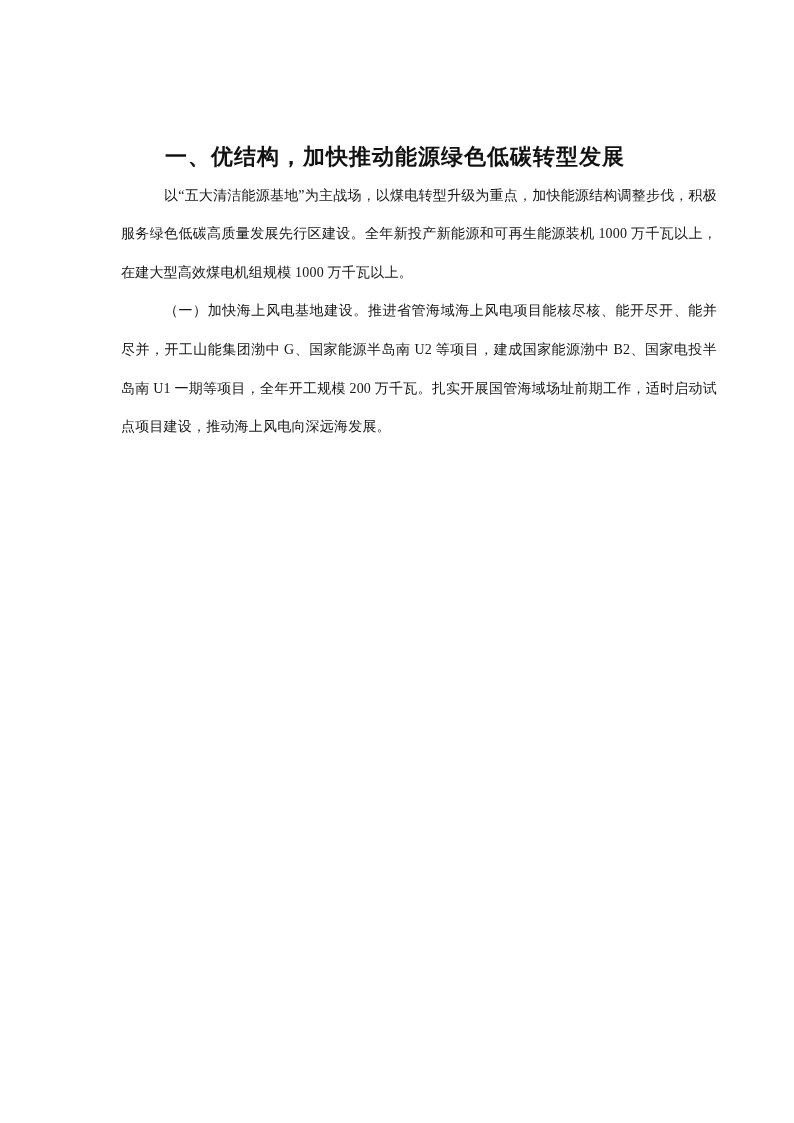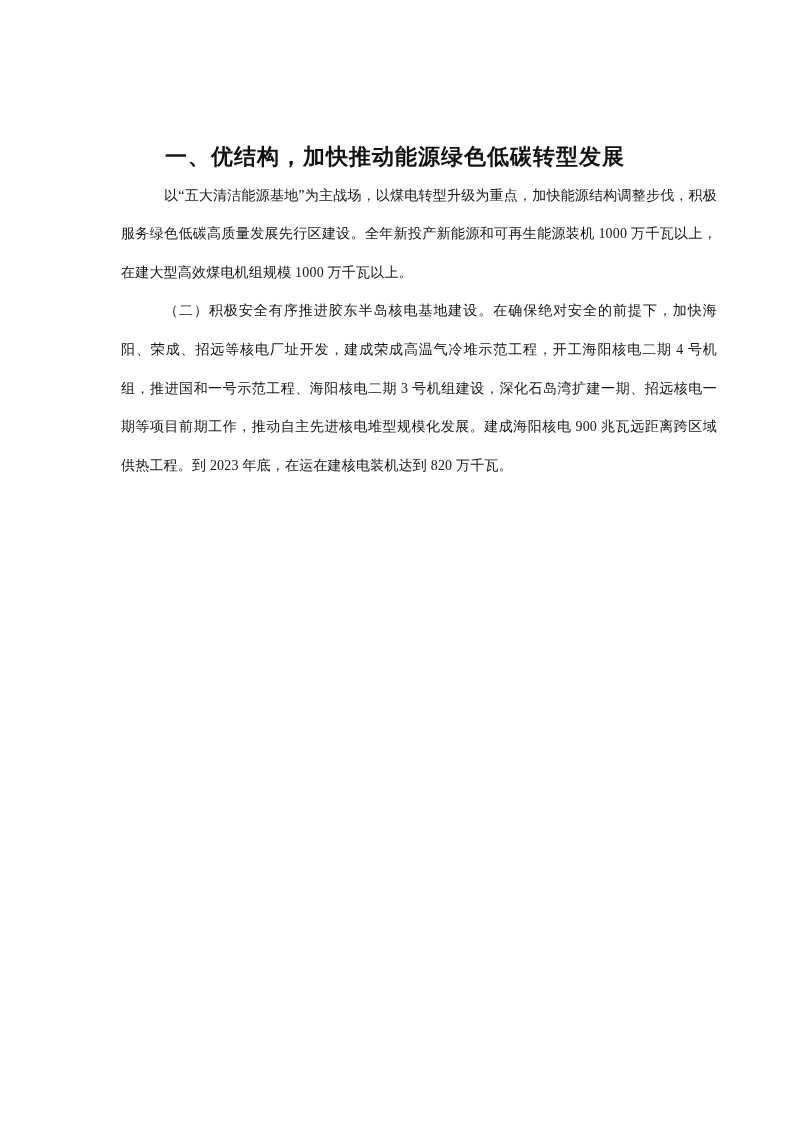--- a/index.html
+++ b/index.html
@@ -83,22 +83,22 @@
 </head>
 <body>
 
 <div class="page">
 
   <main class="content">
     <h1>一、优结构，加快推动能源绿色低碳转型发展</h1>
 
     <p><span>以“五大清洁能源基地”为主战场，以煤电转型升级为重点，加快能源结构调整步伐，积极服务绿色低碳高质量发展先行区建设。全年新投产新能源和可再生能源装机 1000 万千瓦以上，在建大型高效煤电机组规模 1000 万千瓦以上。</span></p>
 
+    <p><span class="lead">（一）加快海上风电基地建设。</span><span>推进省管海域海上风电项目能核尽核、能开尽开、能并尽并，开工山能集团渤中 G、国家能源半岛南 U2 等项目，建成国家能源渤中 B2、国家电投半岛南 U1 一期等项目，全年开工规模 200 万千瓦。扎实开展国管海域场址前期工作，适时启动试点项目建设，推动海上风电向深远海发展。</span></p>
 
-    <p><span class="lead">（二）积极安全有序推进胶东半岛核电基地建设。</span><span>在确保绝对安全的前提下，加快海阳、荣成、招远等核电厂址开发，建成荣成高温气冷堆示范工程，开工海阳核电二期 4 号机组，推进国和一号示范工程、海阳核电二期 3 号机组建设，深化石岛湾扩建一期、招远核电一期等项目前期工作，推动自主先进核电堆型规模化发展。建成海阳核电 900 兆瓦远距离跨区域供热工程。到 2023 年底，在运在建核电装机达到 820 万千瓦。</span></p>
 
   </main>
 
   <div class="page-number">— 3 —</div>
 
   <div class="logo">
     <svg class="logo-icon" width="82" height="67" viewBox="0 0 82 67" xmlns="http://www.w3.org/2000/svg" aria-hidden="true">
       <defs>
         <linearGradient id="sunGrad" x1="0" y1="0" x2="1" y2="0.55">
           <stop offset="0" stop-color="#ffd800"></stop>

